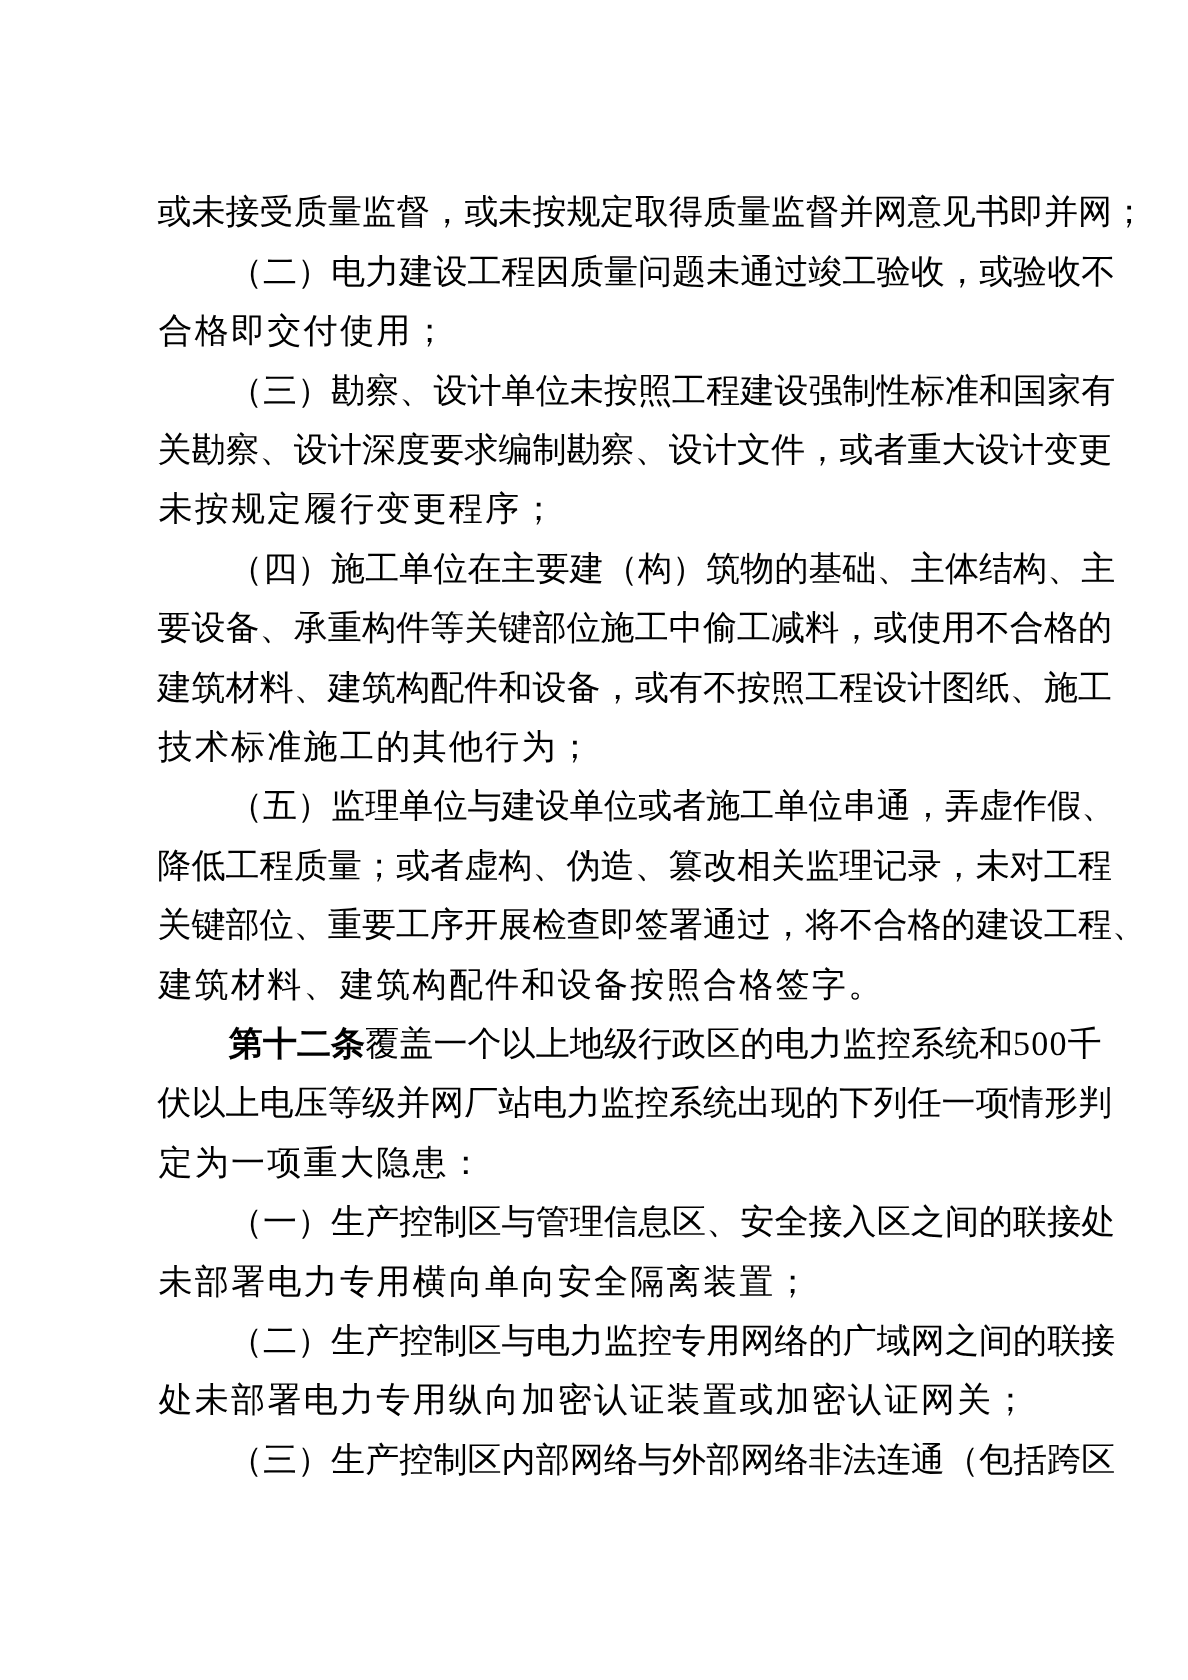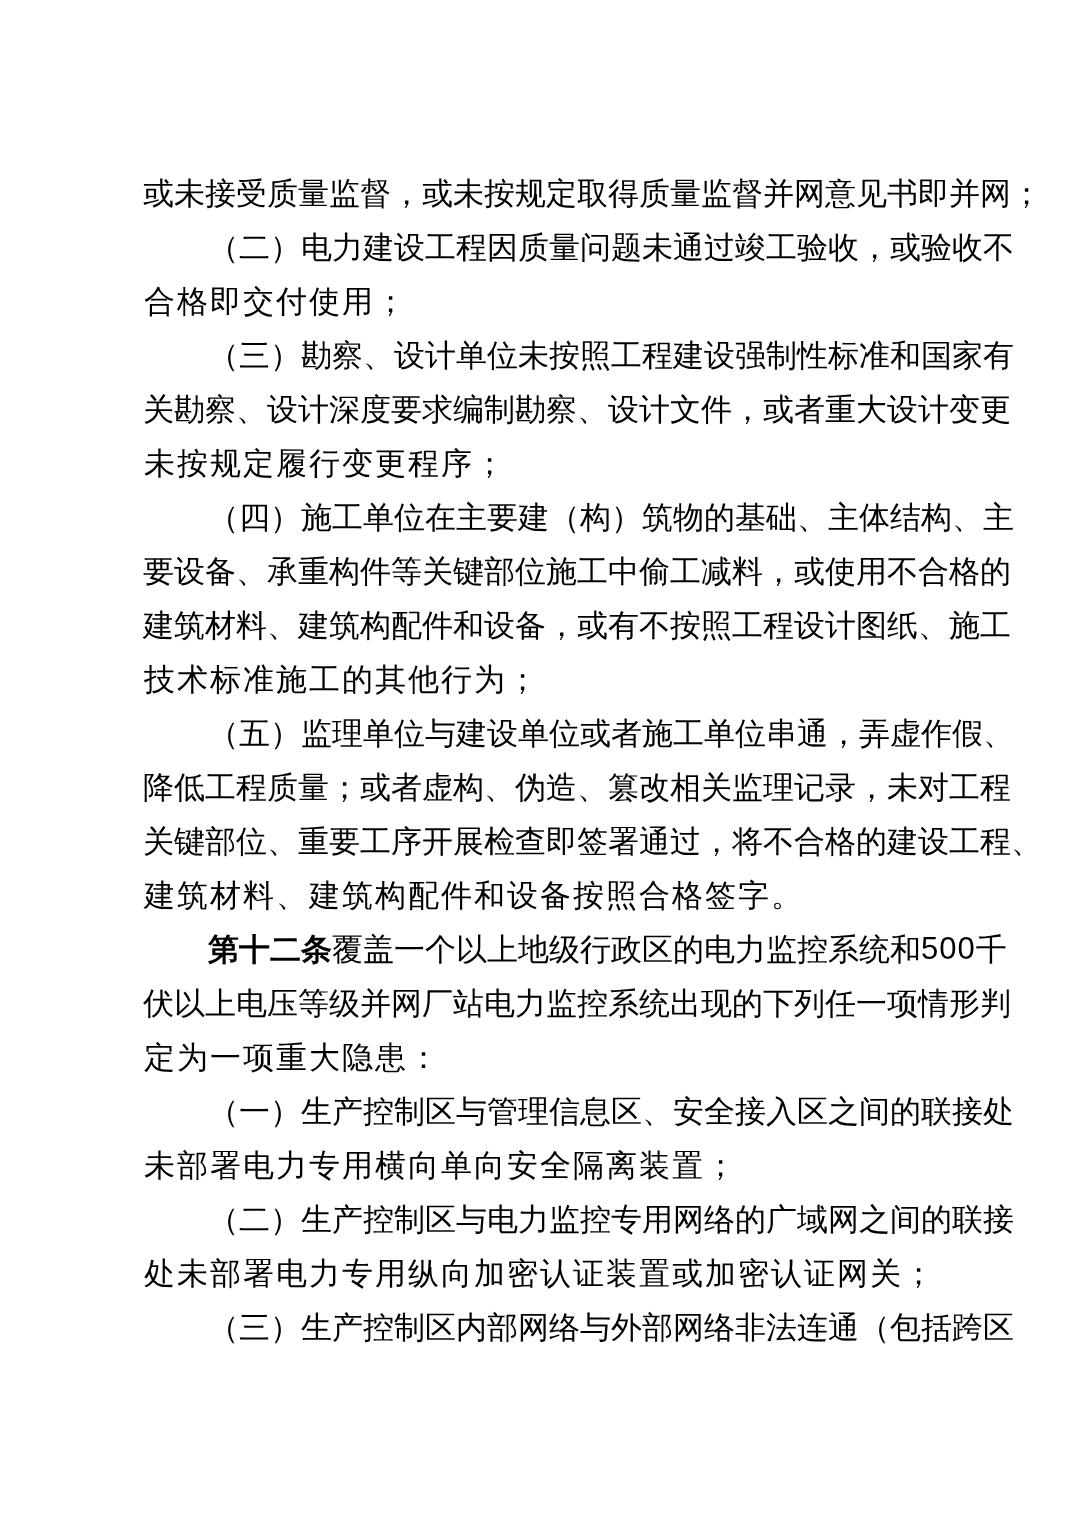--- a/index.html
+++ b/index.html
@@ -47,21 +47,21 @@
   .line:not(.justify) .tok {
     width: 33px;
   }
   .line.justify .tok.sp {
     width: 12px;
   }
   .tok.bold {
     font-weight: bold;
   }
   .tok.latin {
-    font-family: Liberation Sans, sans-serif;
+    font-family: Liberation Serif, serif;
     letter-spacing: 1px;
   }
 </style>
 </head>
 <body>
 
 <div class="page">
   <div class="content">
       <div class="line justify"><span class="tok">或</span><span class="tok">未</span><span class="tok">接</span><span class="tok">受</span><span class="tok">质</span><span class="tok">量</span><span class="tok">监</span><span class="tok">督</span><span class="tok">，</span><span class="tok">或</span><span class="tok">未</span><span class="tok">按</span><span class="tok">规</span><span class="tok">定</span><span class="tok">取</span><span class="tok">得</span><span class="tok">质</span><span class="tok">量</span><span class="tok">监</span><span class="tok">督</span><span class="tok">并</span><span class="tok">网</span><span class="tok">意</span><span class="tok">见</span><span class="tok">书</span><span class="tok">即</span><span class="tok">并</span><span class="tok">网</span><span class="tok">；</span></div>
       <div class="line justify indent"><span class="tok">（</span><span class="tok">二</span><span class="tok">）</span><span class="tok">电</span><span class="tok">力</span><span class="tok">建</span><span class="tok">设</span><span class="tok">工</span><span class="tok">程</span><span class="tok">因</span><span class="tok">质</span><span class="tok">量</span><span class="tok">问</span><span class="tok">题</span><span class="tok">未</span><span class="tok">通</span><span class="tok">过</span><span class="tok">竣</span><span class="tok">工</span><span class="tok">验</span><span class="tok">收</span><span class="tok">，</span><span class="tok">或</span><span class="tok">验</span><span class="tok">收</span><span class="tok">不</span></div>

